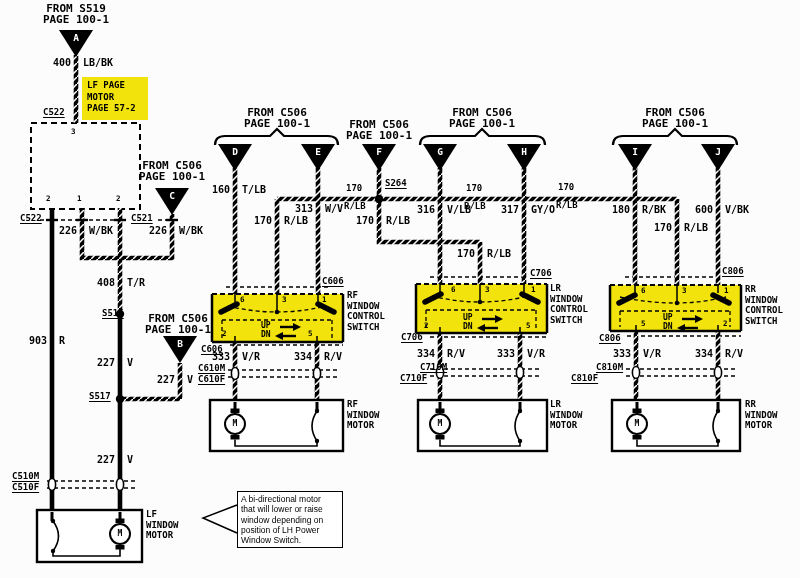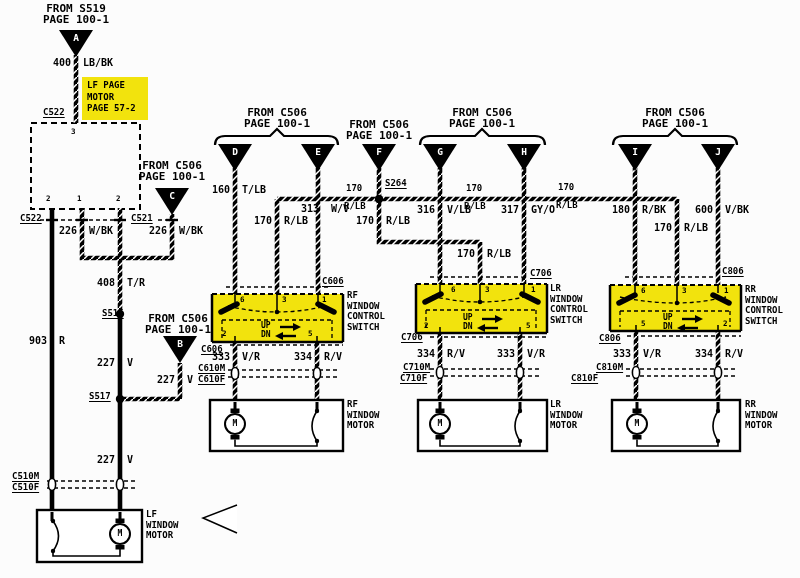--- a/index.html
+++ b/index.html
@@ -314,21 +314,21 @@
       <span class="c">V</span>
     </div>
 <div class="wl" style="left:89px;top:455px">
       <span class="n">227</span>
       <span class="c">V</span>
     </div>
 <div class="wl" style="left:204px;top:185px">
       <span class="n">160</span>
       <span class="c">T/LB</span>
     </div>
-<div class="wl" style="left:293px;top:204px">
+<div class="wl" style="left:287px;top:204px">
       <span class="n">313</span>
       <span class="c">W/V</span>
     </div>
 <div class="wl" style="left:246px;top:216px">
       <span class="n">170</span>
       <span class="c">R/LB</span>
     </div>
 <div class="wl" style="left:348px;top:216px">
       <span class="n">170</span>
       <span class="c">R/LB</span>
@@ -396,21 +396,21 @@
 <div class="pin" style="left:240px;top:296px">6</div>
 <div class="pin" style="left:282px;top:296px">3</div>
 <div class="pin" style="left:322px;top:296px">1</div>
 <div class="pin" style="left:222px;top:330px">2</div>
 <div class="pin" style="left:308px;top:330px">5</div>
 <div class="updn" style="left:261px;top:321px">UP</div>
 <div class="updn" style="left:261px;top:330px">DN</div>
 
 <div class="lbl u" style="left:530px;top:268px">C706</div>
 <div class="lbl u" style="left:401px;top:332px">C706</div>
-<div class="lbl u" style="left:403px;top:362px">C710M</div>
+<div class="lbl u" style="left:420px;top:362px">C710M</div>
 <div class="lbl u" style="left:400px;top:373px">C710F</div>
 <div class="pin" style="left:451px;top:286px">6</div>
 <div class="pin" style="left:485px;top:286px">3</div>
 <div class="pin" style="left:531px;top:286px">1</div>
 <div class="pin" style="left:424px;top:322px">2</div>
 <div class="pin" style="left:526px;top:322px">5</div>
 <div class="updn" style="left:463px;top:313px">UP</div>
 <div class="updn" style="left:463px;top:322px">DN</div>
 
 <div class="lbl u" style="left:722px;top:266px">C806</div>
@@ -465,14 +465,21 @@
 </div>
 
 <div class="lbl u" style="left:12px;top:471px">C510M</div>
 <div class="lbl u" style="left:12px;top:482px">C510F</div>
 
 <div class="m" style="left:113px;top:529px">M</div>
 <div class="m" style="left:228px;top:419px">M</div>
 <div class="m" style="left:433px;top:419px">M</div>
 <div class="m" style="left:630px;top:419px">M</div>
 
+<div class="note">
+  <div>A bi-directional motor</div>
+      <div>that will lower or raise</div>
+      <div>window depending on</div>
+  <div>position of LH Power</div>
+      <div>Window Switch.</div>
+</div>
 
 </div>
 
 </body></html>

